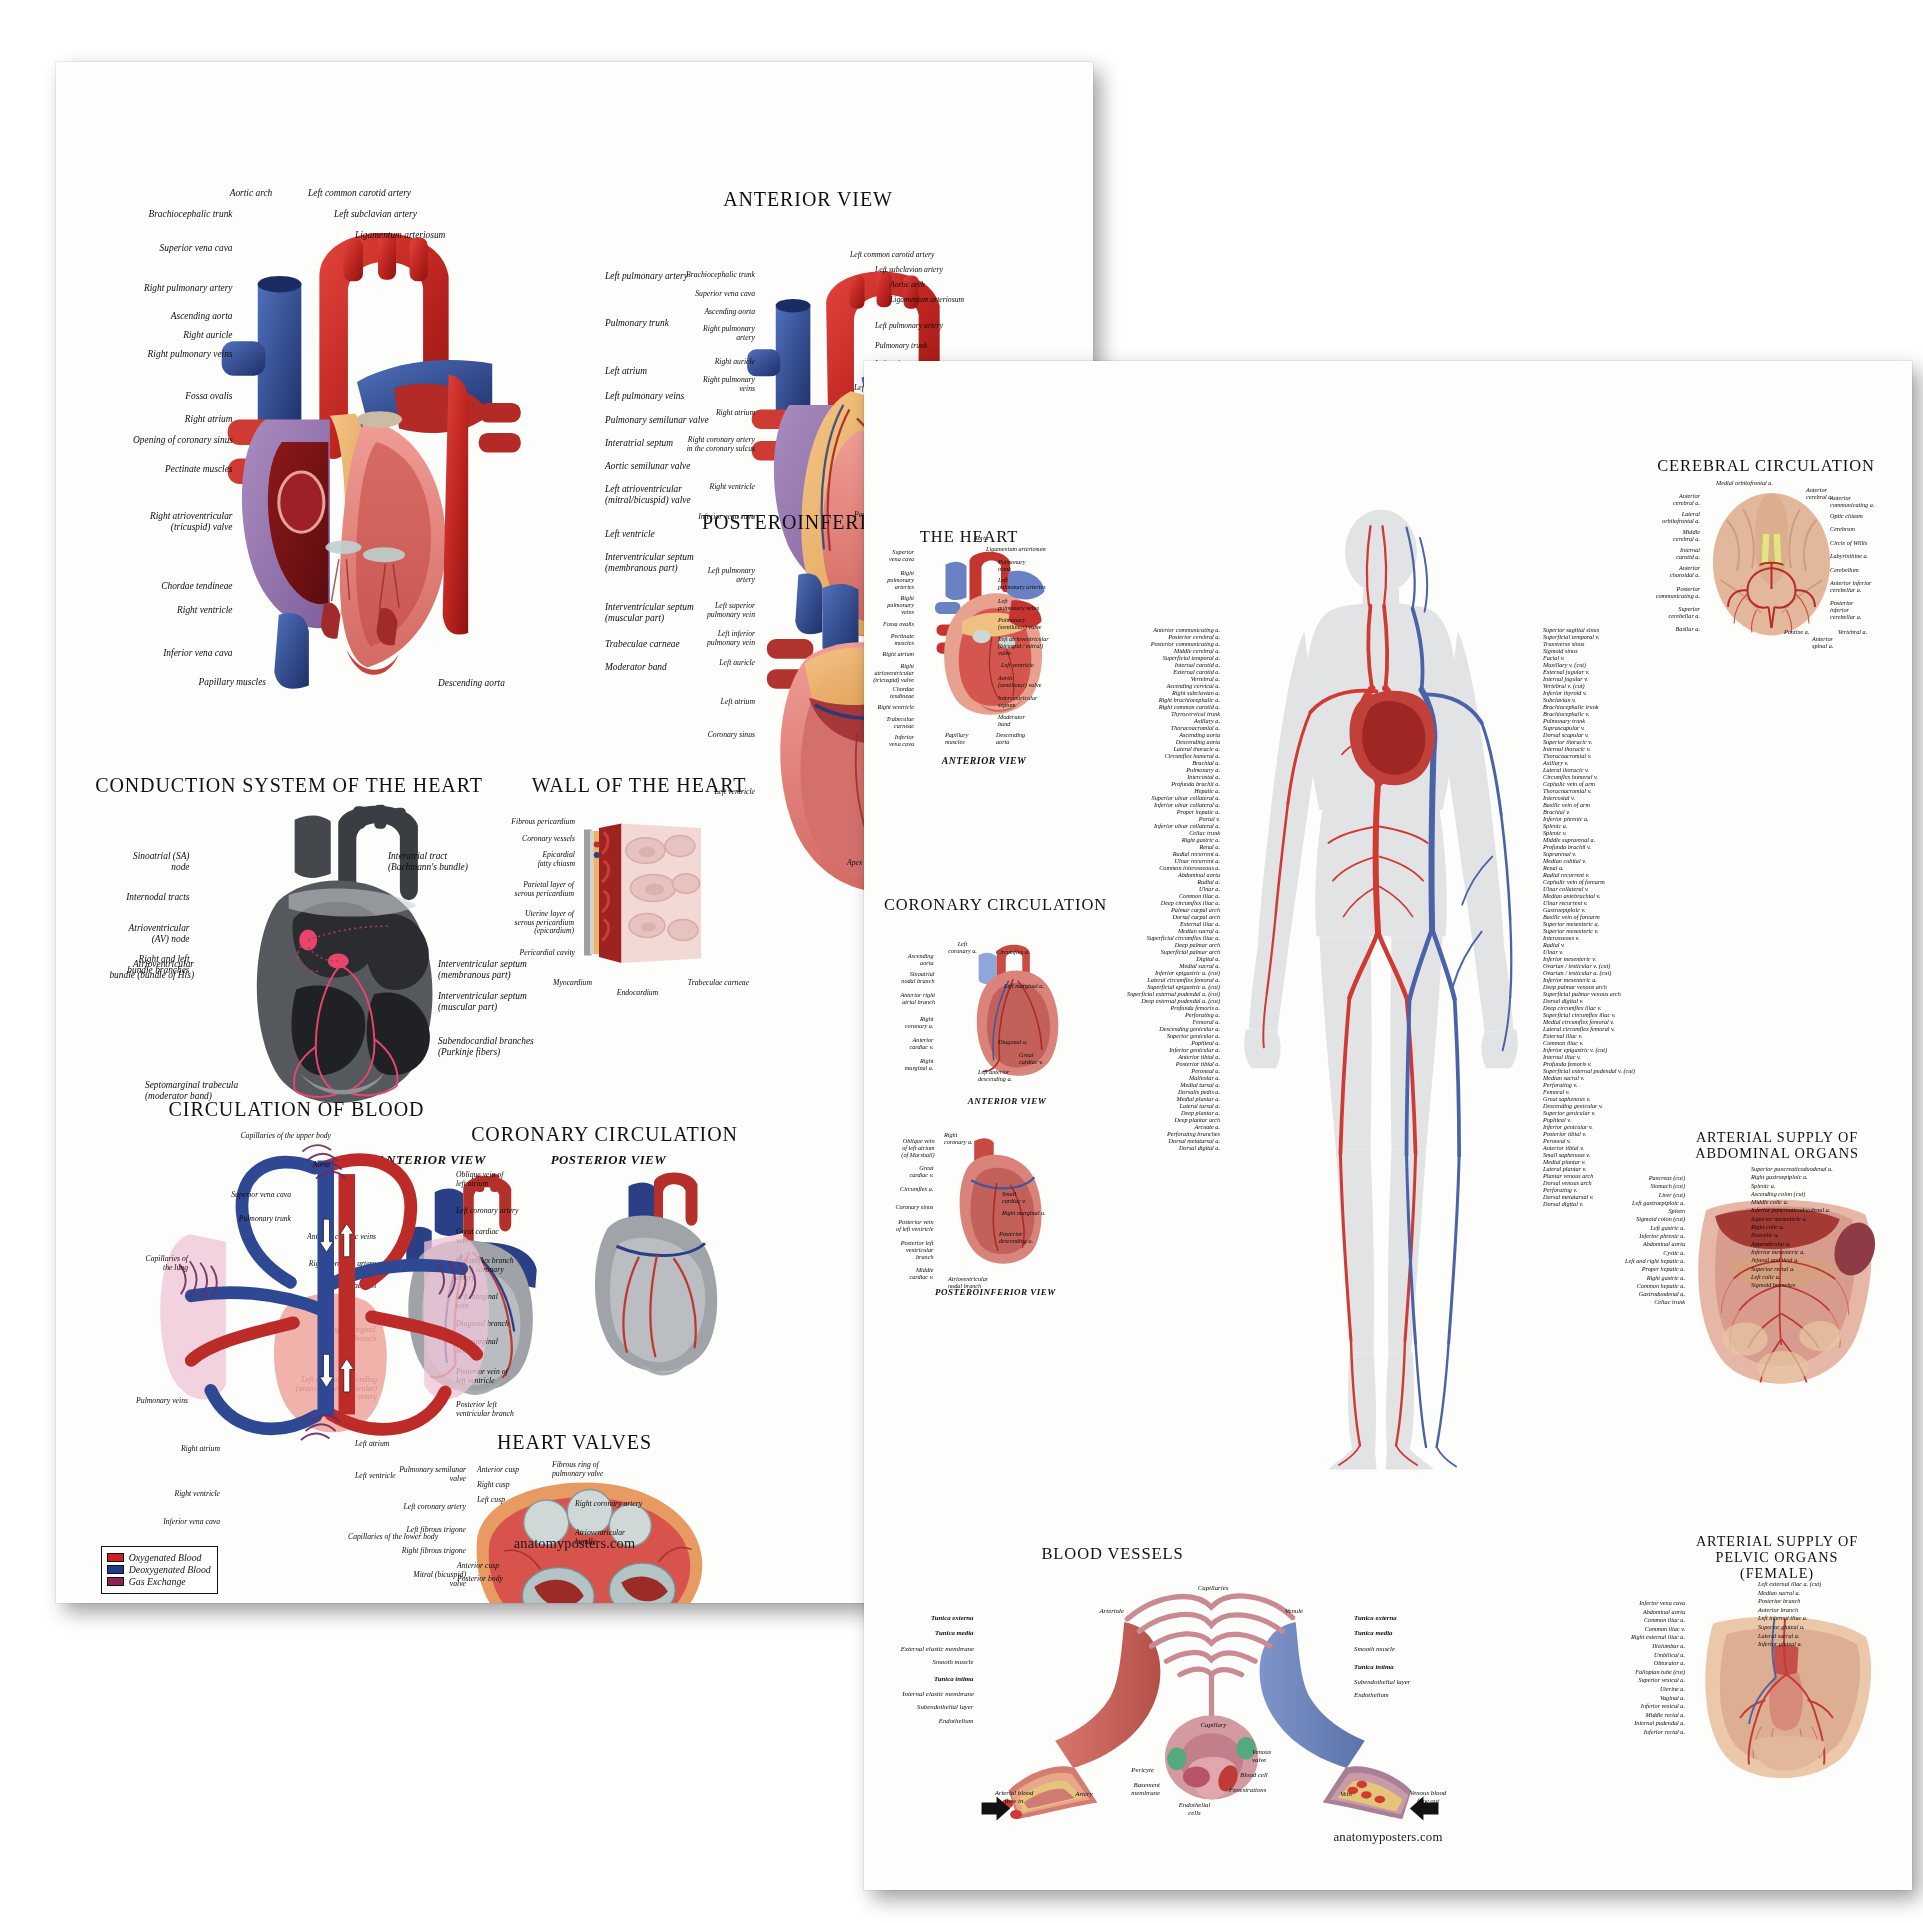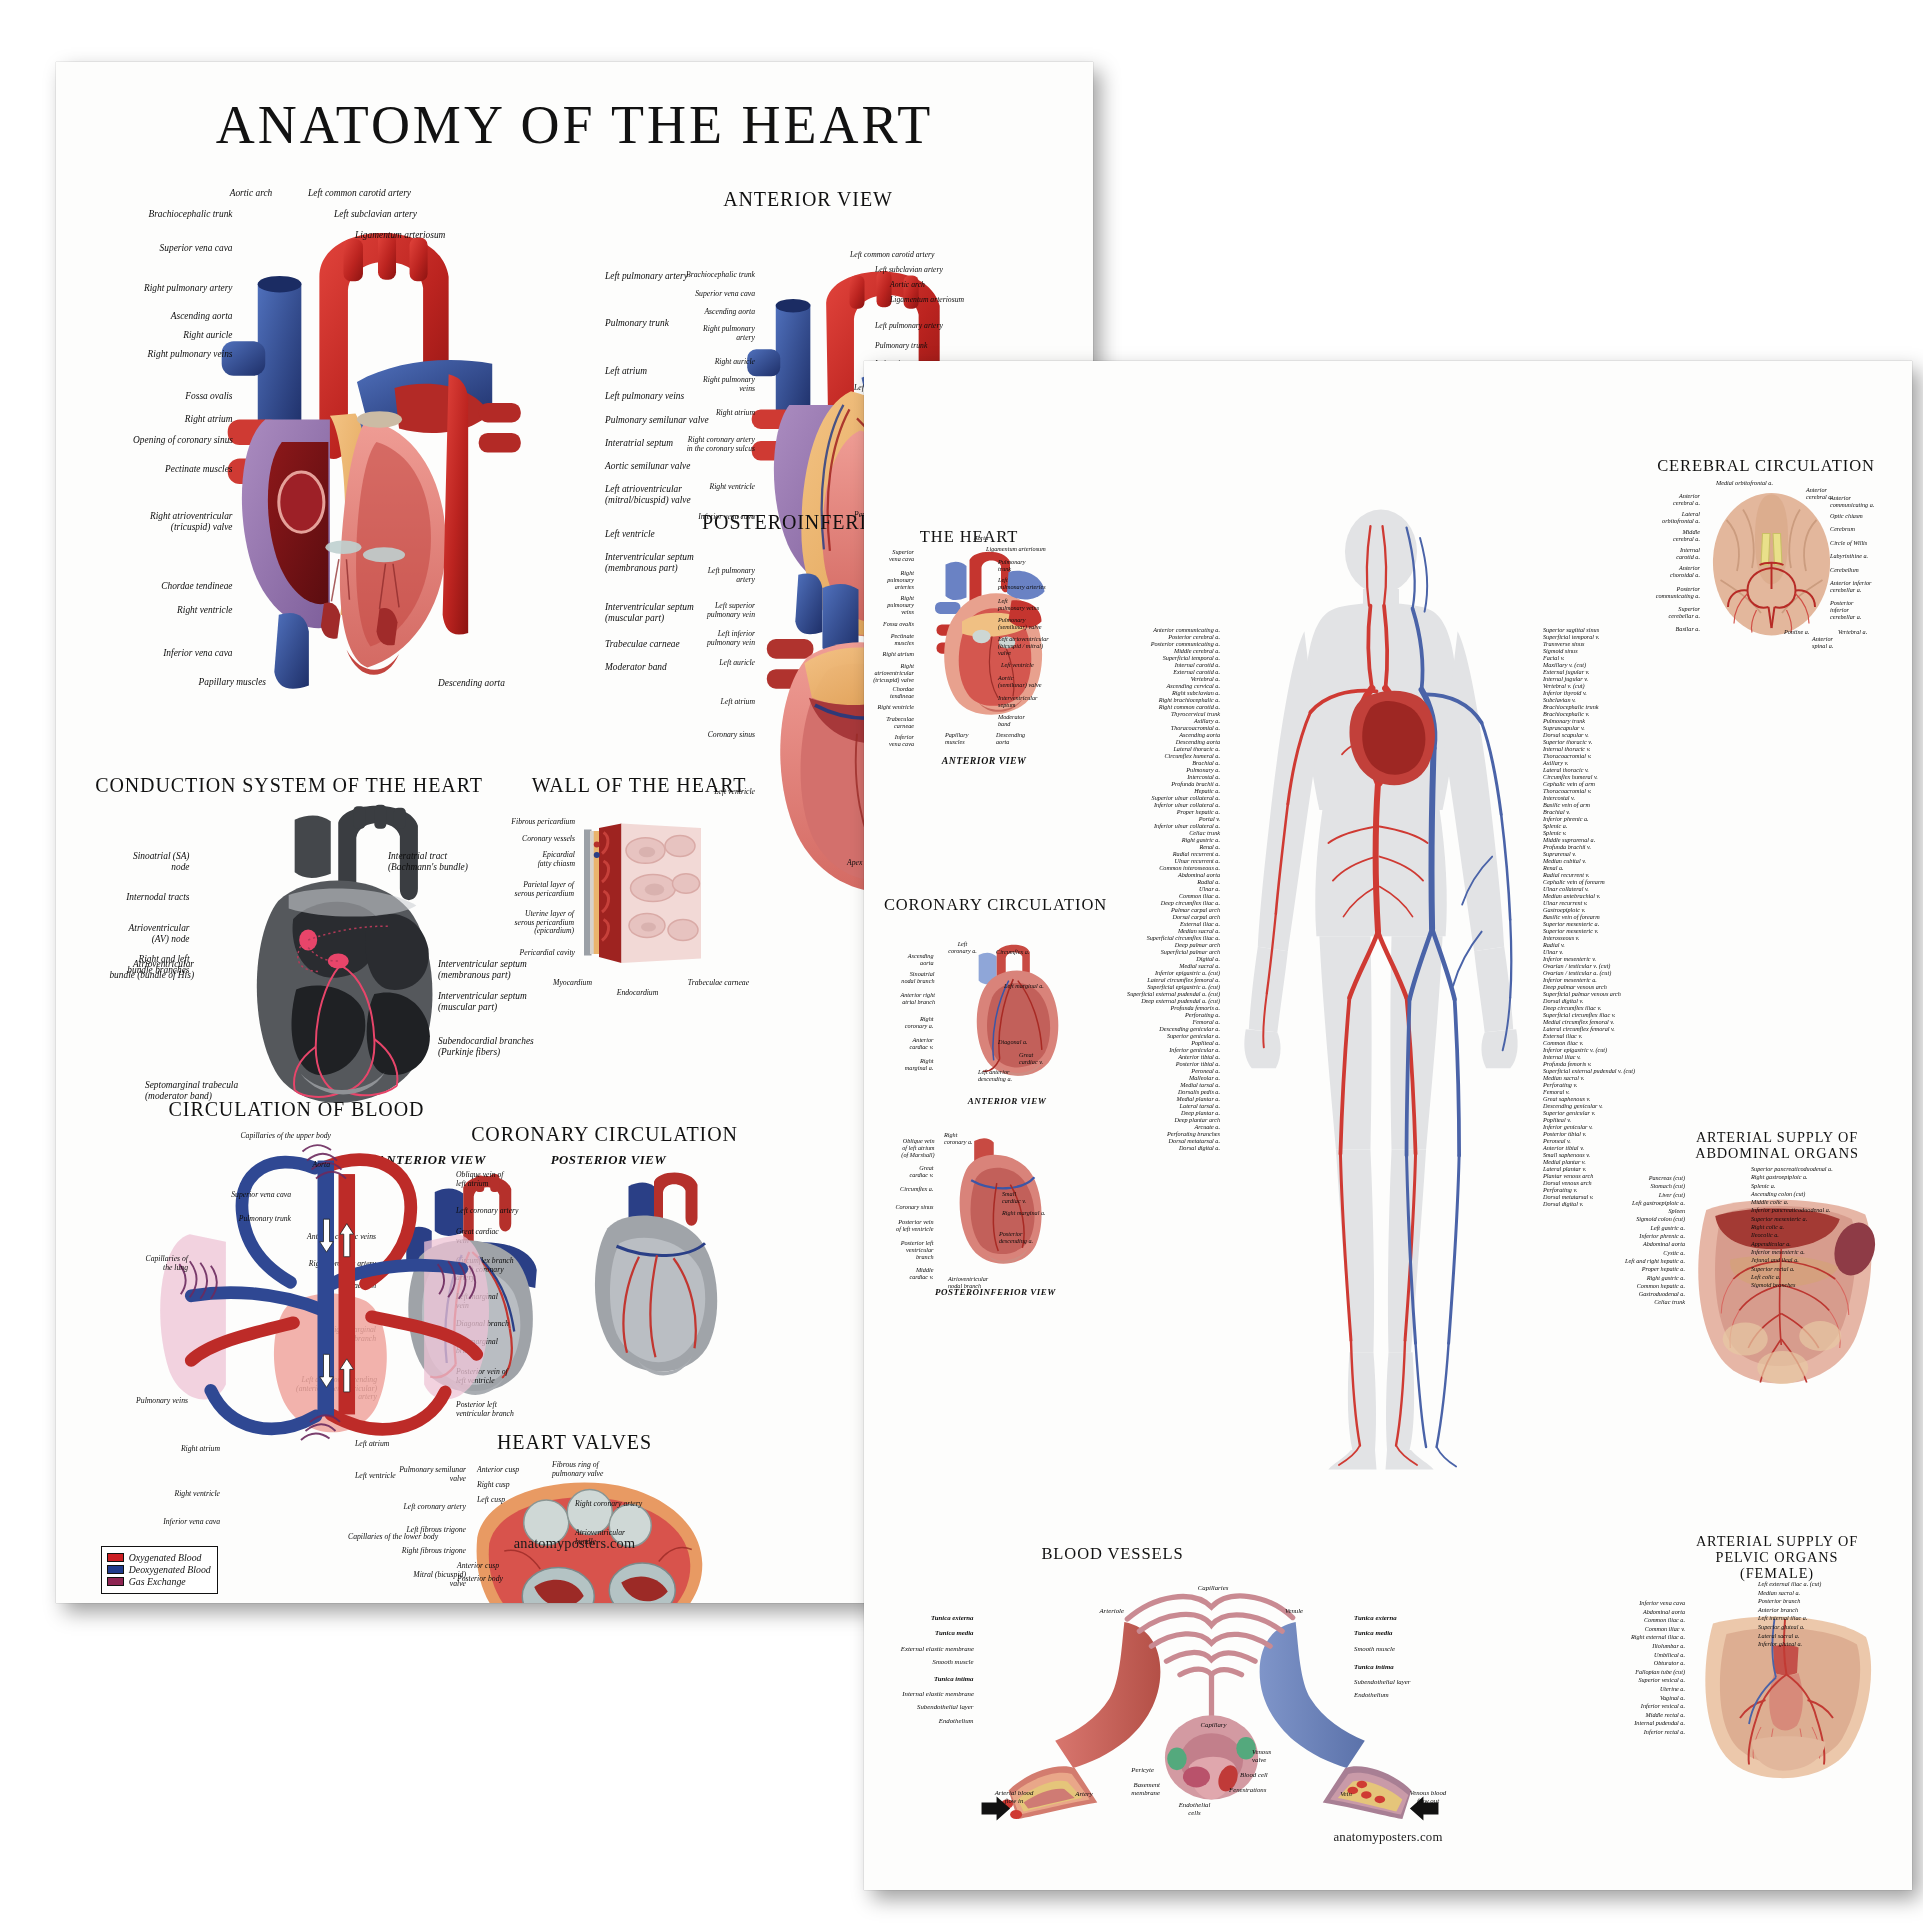--- a/index.html
+++ b/index.html
@@ -99,21 +99,20 @@
     font-size:14.3px; color:#1a1a1a; letter-spacing:0.2px;
   }
 
   svg { position:absolute; overflow:visible; }
 </style>
 </head>
 <body>
 
 <div class="poster" id="poster-heart">
 
-  <div class="poster-title">ANATOMY OF THE HEART</div>
 
   <div class="art" style="left:113px; top:132px; width:421px; height:496px;">
     <svg width="421" height="496" viewBox="0 0 560 660">
       <defs>
         <linearGradient id="gRed" x1="0" y1="0" x2="1" y2="1">
           <stop offset="0" stop-color="#e2443c"></stop>
             <stop offset=".55" stop-color="#bc2420"></stop>
             <stop offset="1" stop-color="#8c1311"></stop>
         </linearGradient>
         <linearGradient id="gBlue" x1="0" y1="0" x2="1" y2="1">

